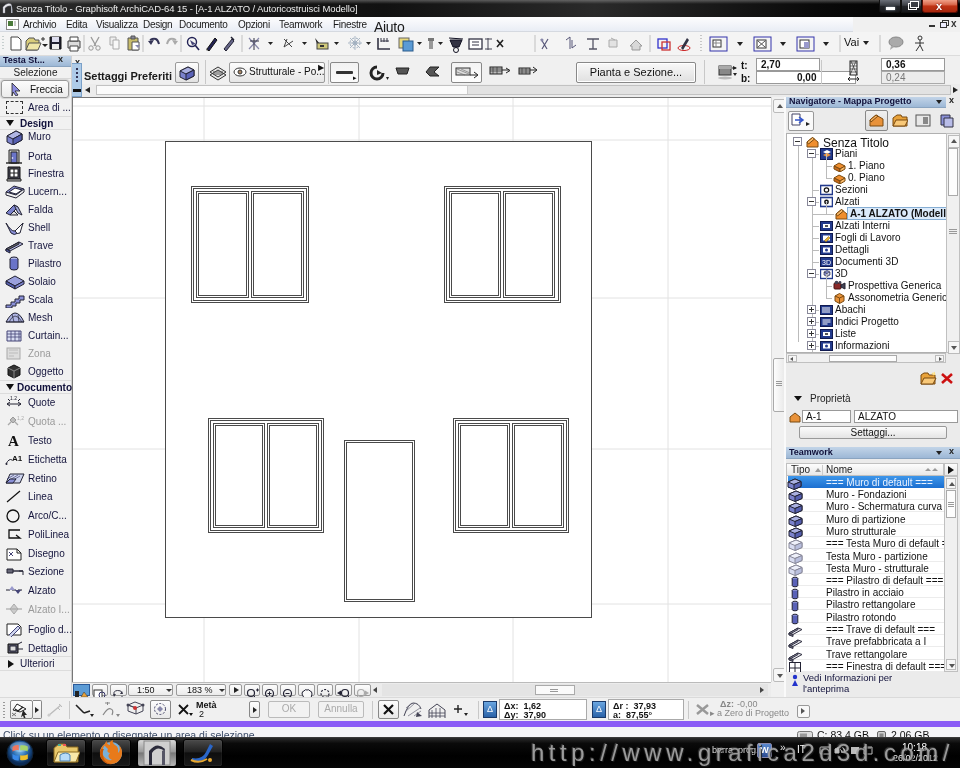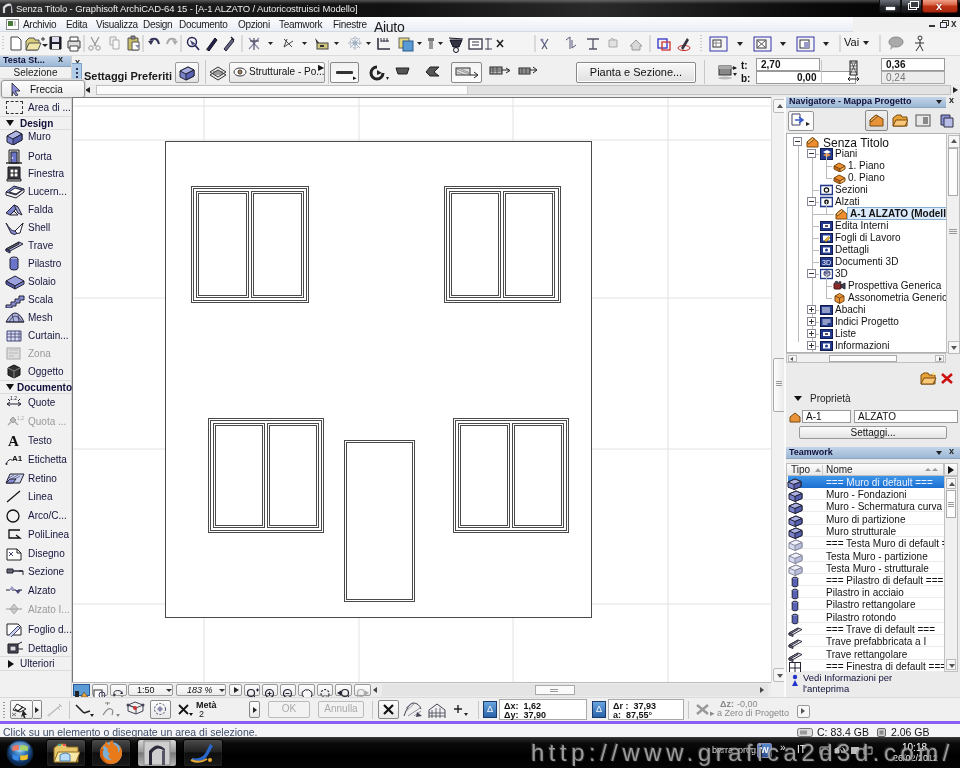--- a/index.html
+++ b/index.html
@@ -305,21 +305,21 @@
   <div class="abs" style="left:1px;top:25px;width:8px;height:3px;background:#111;"></div>
 </div>
 
 <div class="abs" id="toolbox" style="left:0;top:56px;width:72px;height:642px;background:#f1f1f1;border-right:1px solid #d0d0d0;box-sizing:border-box;">
   <div class="abs" style="left:0;top:0;width:71px;height:10px;background:linear-gradient(180deg,#c2d4e8,#9db8d6);border-bottom:1px solid #8aa4c0;">
     <div class="abs" style="left:3px;top:-1px;font-size:9px;font-weight:bold;color:#10103a;">Testa St...</div>
     <div class="abs" style="left:58px;top:-2px;font-size:9px;font-weight:bold;color:#222;">x</div>
   </div>
   <div class="abs" style="left:0;top:11px;width:71px;height:10px;text-align:center;font-size:10px;color:#222;">Selezione</div>
   <div class="abs" style="left:0;top:22px;width:71px;height:1px;background:#d8d8d8;"></div>
-  <div class="abs" style="left:1px;top:24px;width:66px;height:16px;background:linear-gradient(180deg,#fcfcfc,#ececec);border:1px solid #999;border-radius:3px;box-shadow:0 0 0 1px #d8d8d8;padding-left:16px;">
+  <div class="abs" style="left:1px;top:24px;width:66px;height:16px;background:linear-gradient(180deg,#fcfcfc,#ececec);border:1px solid #999;border-radius:3px;box-shadow:0 0 0 1px #d8d8d8;">
     <svg class="abs" style="left:7px;top:1px" width="14" height="14">
           <path d="M3 1 l8 8 l-5 0 l3 4 l-2 1 l-3 -4 l-1 4 z" fill="#8c8ce0" stroke="#222" stroke-width="0.8"></path>
         </svg>
     <div class="abs" style="left:28px;top:3px;font-size:10px;color:#111;">Freccia</div>
   </div>
   <div class="abs" style="left:6px;top:45px;width:15px;height:11px;border:1.5px dashed #333;"></div>
   <div class="abs" style="left:28px;top:46px;font-size:10px;color:#14143c;">Area di ...</div>
   <div class="abs" style="left:0;top:60px;width:71px;height:1px;background:#dcdcdc;"></div>
   <div class="abs" style="left:6px;top:64px;width:0;height:0;border-top:6px solid #111;border-left:4px solid transparent;border-right:4px solid transparent;"></div>
   <div class="abs" style="left:20px;top:62px;font-size:10px;font-weight:bold;color:#10103a;">Design</div>
@@ -711,21 +711,21 @@
           <div class="abs" style="left:60px;top:-1px;width:110px;height:13px;background:#dcebfb;border:1px solid #86aed4;box-sizing:border-box;"></div>
           <div class="abs" style="left:63px;top:0px;font-size:10px;font-weight:bold;color:#111;white-space:nowrap;">A-1 ALZATO (Modello c</div>
         </div>
 <div class="abs" style="left:0;top:86px;width:158px;height:12px;">
           <div class="abs" style="left:25px;top:6px;width:7px;height:1px;background:#bbb;"></div>
           <div class="abs" style="left:33px;top:0px;"><svg width="13" height="12">
               <rect x="0.5" y="1.5" width="12" height="9" fill="#223a8c" stroke="#101a50"></rect>
               <rect x="3" y="4" width="7" height="4" fill="#fff"></rect>
               <rect x="5" y="5" width="3" height="2" fill="#555"></rect>
             </svg></div>
-          <div class="abs" style="left:48px;top:0px;font-size:10px;color:#111;white-space:nowrap;">Edita Interni</div>
+          <div class="abs" style="left:48px;top:0px;font-size:10px;color:#111;white-space:nowrap;">Alzati Interni</div>
         </div>
 <div class="abs" style="left:0;top:98px;width:158px;height:12px;">
           <div class="abs" style="left:25px;top:6px;width:7px;height:1px;background:#bbb;"></div>
           <div class="abs" style="left:33px;top:0px;"><svg width="13" height="12">
               <rect x="0.5" y="1.5" width="12" height="9" fill="#223a8c" stroke="#101a50"></rect>
               <path d="M3 3.5 h7 v5 h-7 z" fill="#fff"></path>
               <path d="M4.5 8.5 l4 -4 l1.5 1.5 l-4 4 z" fill="#e8b030" stroke="#7a5a10" stroke-width="0.5"></path>
             </svg></div>
           <div class="abs" style="left:48px;top:0px;font-size:10px;color:#111;white-space:nowrap;">Fogli di Lavoro</div>
         </div>
@@ -1031,21 +1031,21 @@
           <path d="M11 8 l2 2" stroke="#336"></path>
         </svg></div>
   <div class="abs zbtn" style="left:38px;width:17px;"><svg width="15" height="10">
           <path d="M3 5 a4 3 0 0 1 8 -1 M11 7 a4 3 0 0 1 -8 1" fill="none" stroke="#334"></path>
           <path d="M11 2 l1 3 l-3 0 z M3 8 l-1 -3 l3 0 z" fill="#334"></path>
         </svg></div>
   <div class="abs zbtn" style="left:56px;width:45px;">
         <div class="abs" style="left:8px;top:0px;font-size:9px;color:#111;">1:50</div>
         <div class="abs" style="left:37px;top:4px;width:0;height:0;border-top:3px solid #333;border-left:3px solid transparent;border-right:3px solid transparent;"></div>
       </div>
-  <div class="abs zbtn" style="left:104px;width:50px;font-style:italic;">
+  <div class="abs zbtn" style="left:104px;width:50px;">
         <div class="abs" style="left:10px;top:0px;font-size:9px;color:#111;">183 %</div>
         <div class="abs" style="left:42px;top:4px;width:0;height:0;border-top:3px solid #333;border-left:3px solid transparent;border-right:3px solid transparent;"></div>
       </div>
   <div class="abs zbtn" style="left:157px;width:13px;">
         <div class="abs" style="left:4px;top:2px;width:0;height:0;border-left:5px solid #222;border-top:3.5px solid transparent;border-bottom:3.5px solid transparent;"></div>
       </div>
   <div class="abs zbtn" style="left:172px;width:16px;"><svg width="14" height="11">
           <circle cx="6" cy="5" r="3.5" fill="none" stroke="#223" stroke-width="1.2"></circle>
           <path d="M8.5 7.5 l3 3" stroke="#223"></path>
           <path d="M11 2 h3 M12.5 0.5 v3" stroke="#223"></path>
@@ -1172,21 +1172,21 @@
         <path d="M2 2 l11 9 M13 2 l-11 9" stroke="#999" stroke-width="2.5"></path>
       </svg>
   <div class="abs" style="left:720px;top:1px;font-size:9px;font-weight:bold;color:#888;">Δz:</div>
   <div class="abs" style="left:737px;top:1px;font-size:9px;color:#888;">-0,00</div>
   <div class="abs" style="left:710px;top:10px;font-size:9px;color:#888;">▸ a Zero di Progetto</div>
   <div class="abs" style="left:797px;top:7px;width:11px;height:11px;border:1px solid #999;border-radius:2px;background:#f8f8f8;">
         <div class="abs" style="left:3px;top:2px;width:0;height:0;border-left:4px solid #555;border-top:3px solid transparent;border-bottom:3px solid transparent;"></div>
       </div>
 </div>
 
-<div class="abs" id="statusbar" style="left:0;top:721px;width:960px;height:16px;background:#f5f5f7;border-top:3px solid #8b5cf6;box-sizing:border-box;text-align:center;">
+<div class="abs" id="statusbar" style="left:0;top:721px;width:960px;height:16px;background:#f5f5f7;border-top:6px solid #8b5cf6;box-sizing:border-box;text-align:center;">
   <div class="abs" style="left:3px;top:2px;font-size:10.5px;color:#3c4c68;">Click su un elemento o disegnate un area di selezione.</div>
   <svg class="abs" style="left:797px;top:4px" width="16" height="9">
         <rect x="0.5" y="0.5" width="15" height="8" rx="2" fill="#ddd" stroke="#777"></rect>
         <rect x="3" y="2.5" width="7" height="4" fill="#999"></rect>
       </svg>
   <div class="abs" style="left:817px;top:2px;font-size:10.5px;color:#111;">C: 83.4 GB</div>
   <svg class="abs" style="left:876px;top:3px" width="11" height="11">
         <rect x="1.5" y="1.5" width="8" height="8" rx="1.5" fill="#cfcfcf" stroke="#666"></rect>
         <rect x="3.5" y="3.5" width="4" height="4" fill="#888"></rect>
       </svg>

